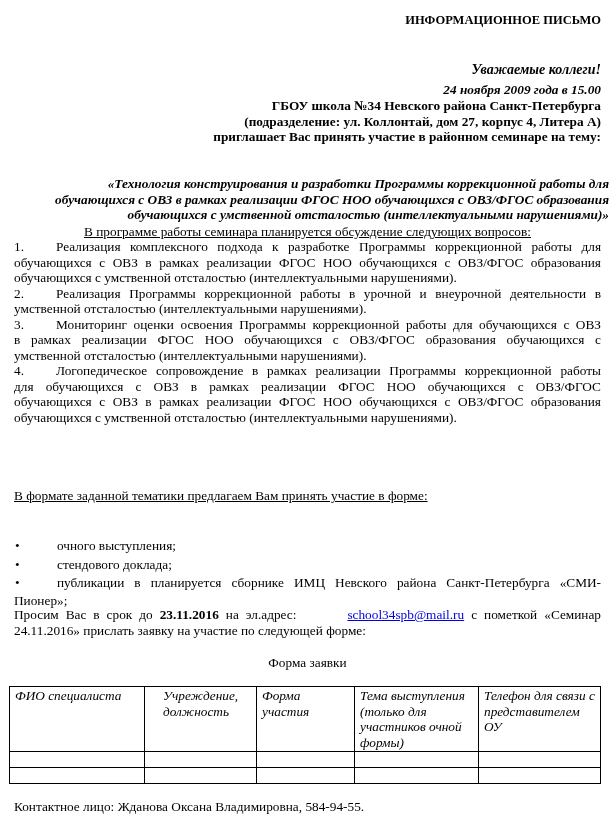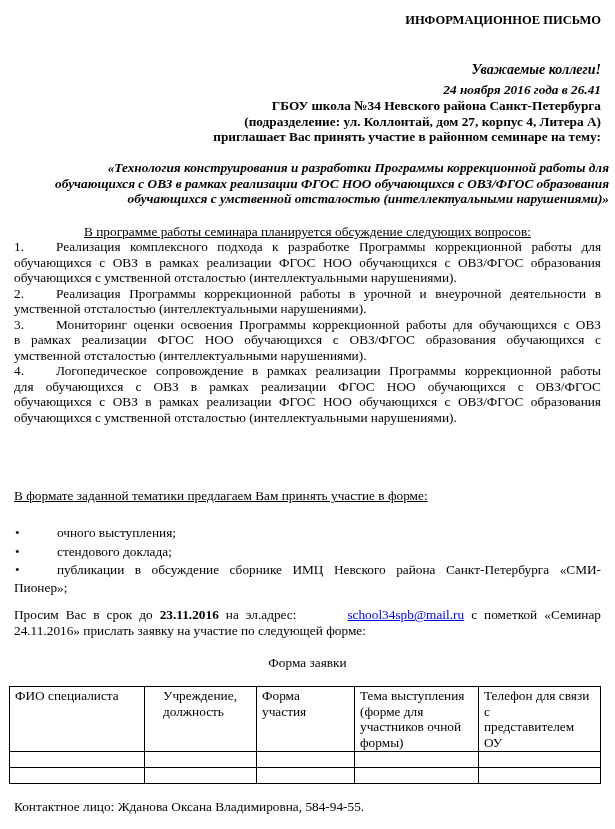--- a/index.html
+++ b/index.html
@@ -9,38 +9,38 @@
     .center { text-align:center; }
     .b { font-weight:bold;text-align:right; }
     .i { font-style:italic; }
     .u { text-decoration:underline; }
     .j { text-align:justify; }
     .blk { position:absolute; left:0; width:587px; }
     .num { display:inline-block; width:42px; }
     .bul { display:inline-block; width:42px; padding-left:1px; }
     a.mail { color:#1a0dab; text-decoration:underline; color:#0000e0;margin-left:44px; }
     table { position:absolute; left:9px; top:686px; border-collapse:collapse; width:592px; font-size:13.3px; line-height:15.5px; }
-    td { border:1.3px solid #000; vertical-align:top; padding:1px 5px; }
+    td { border:1.3px solid #000; vertical-align:top; padding:1px 5px;font-style:italic; }
     tr.hdr td { height:59px; }
     tr.empty td { height:15px; padding:0; }
   </style>
 </head>
 <body>
 
 <div class="page">
 
   <div class="blk center b" style="top:13px;font-size:12.5px;">ИНФОРМАЦИОННОЕ ПИСЬМО</div>
   <div class="blk center b i" style="top:45px;font-size:14px;line-height:20px;margin-top:15px;">Уважаемые коллеги!</div>
 
-  <div class="blk center b i" style="top:82px;">24 ноября 2016 года в 26.41</div>
+  <div class="blk center b i" style="top:82px;">24 ноября 2009 года в 15.00</div>
   <div class="blk center b" style="top:98px;">ГБОУ школа №34 Невского района Санкт-Петербурга</div>
   <div class="blk center b" style="top:114px;">(подразделение: ул. Коллонтай, дом 27, корпус 4, Литера А)</div>
   <div class="blk center b" style="top:129px;">приглашает Вас принять участие в районном семинаре на тему:</div>
 
-  <div class="blk center b i" style="top:160px;left:-8px;width:603px;">
+  <div class="blk center b i" style="top:176px;left:-8px;width:603px;">
     <div>«Технология конструирования и разработки Программы коррекционной работы для</div>
     <div>обучающихся с ОВЗ в рамках реализации ФГОС НОО обучающихся с ОВЗ/ФГОС образования</div>
     <div>обучающихся с умственной отсталостью (интеллектуальными нарушениями)»</div>
   </div>
 
   <div class="blk center" style="top:224px;"><span class="u">В программе работы семинара планируется обсуждение следующих вопросов:</span></div>
 
   <div class="blk" style="top:239px;">
     <div>
       <div class="j" style="text-align-last:justify;"><span class="num">1.</span><span>Реализация комплексного подхода к разработке Программы коррекционной работы для</span></div>
@@ -60,25 +60,25 @@
       <div class="j" style="text-align-last:justify;"><span class="num">4.</span><span>Логопедическое сопровождение в рамках реализации Программы коррекционной работы</span></div>
       <div class="j" style="text-align-last:justify;">для обучающихся с ОВЗ в рамках реализации ФГОС НОО обучающихся с ОВЗ/ФГОС</div>
     </div>
     <div>
       <div class="j" style="text-align-last:justify;">обучающихся с ОВЗ в рамках реализации ФГОС НОО обучающихся с ОВЗ/ФГОС образования</div>
       <div>обучающихся с умственной отсталостью (интеллектуальными нарушениями).</div>
     </div>
   </div>
 
   <div class="blk" style="top:488px;"><span class="u">В формате заданной тематики предлагаем Вам принять участие в форме:</span></div>
-  <div class="blk" style="top:524px;line-height:18.5px;">
+  <div class="blk" style="top:537px;line-height:18.5px;">
     <div><span class="bul">•</span><span>очного выступления;</span></div>
     <div><span class="bul">•</span><span>стендового доклада;</span></div>
     <div>
-      <div class="j" style="text-align-last:justify;line-height:18px;"><span class="bul">•</span><span>публикации в обсуждение сборнике ИМЦ Невского района Санкт-Петербурга «СМИ-</span></div>
+      <div class="j" style="text-align-last:justify;line-height:18px;"><span class="bul">•</span><span>публикации в планируется сборнике ИМЦ Невского района Санкт-Петербурга «СМИ-</span></div>
       <div style="line-height:17px;">Пионер»;</div>
     </div>
   </div>
 
   <div class="blk" style="top:607px;">
     <div class="j" style="text-align-last:justify;">
       <span>Просим Вас в срок до </span><span class="b">23.11.2016</span><span> на эл.адрес: </span><a class="mail">school34spb@mail.ru</a><span> с пометкой «Семинар</span>
     </div>
     <div>24.11.2016»  прислать заявку на участие по следующей форме:</div>
   </div>
@@ -96,21 +96,21 @@
     <td style="width:88px;padding-left:18px;">
           <div>Учреждение,</div>
           <div>должность</div>
         </td>
     <td style="width:87px;">
           <div>Форма</div>
           <div>участия</div>
         </td>
     <td style="width:113px;">
           <div>Тема выступления</div>
-          <div>(форме для</div>
+          <div>(только для</div>
           <div>участников очной</div>
           <div>формы)</div>
         </td>
     <td>
           <div>Телефон для связи с</div>
           <div>представителем ОУ</div>
         </td>
   </tr>
   <tr class="empty">
     <td></td>

